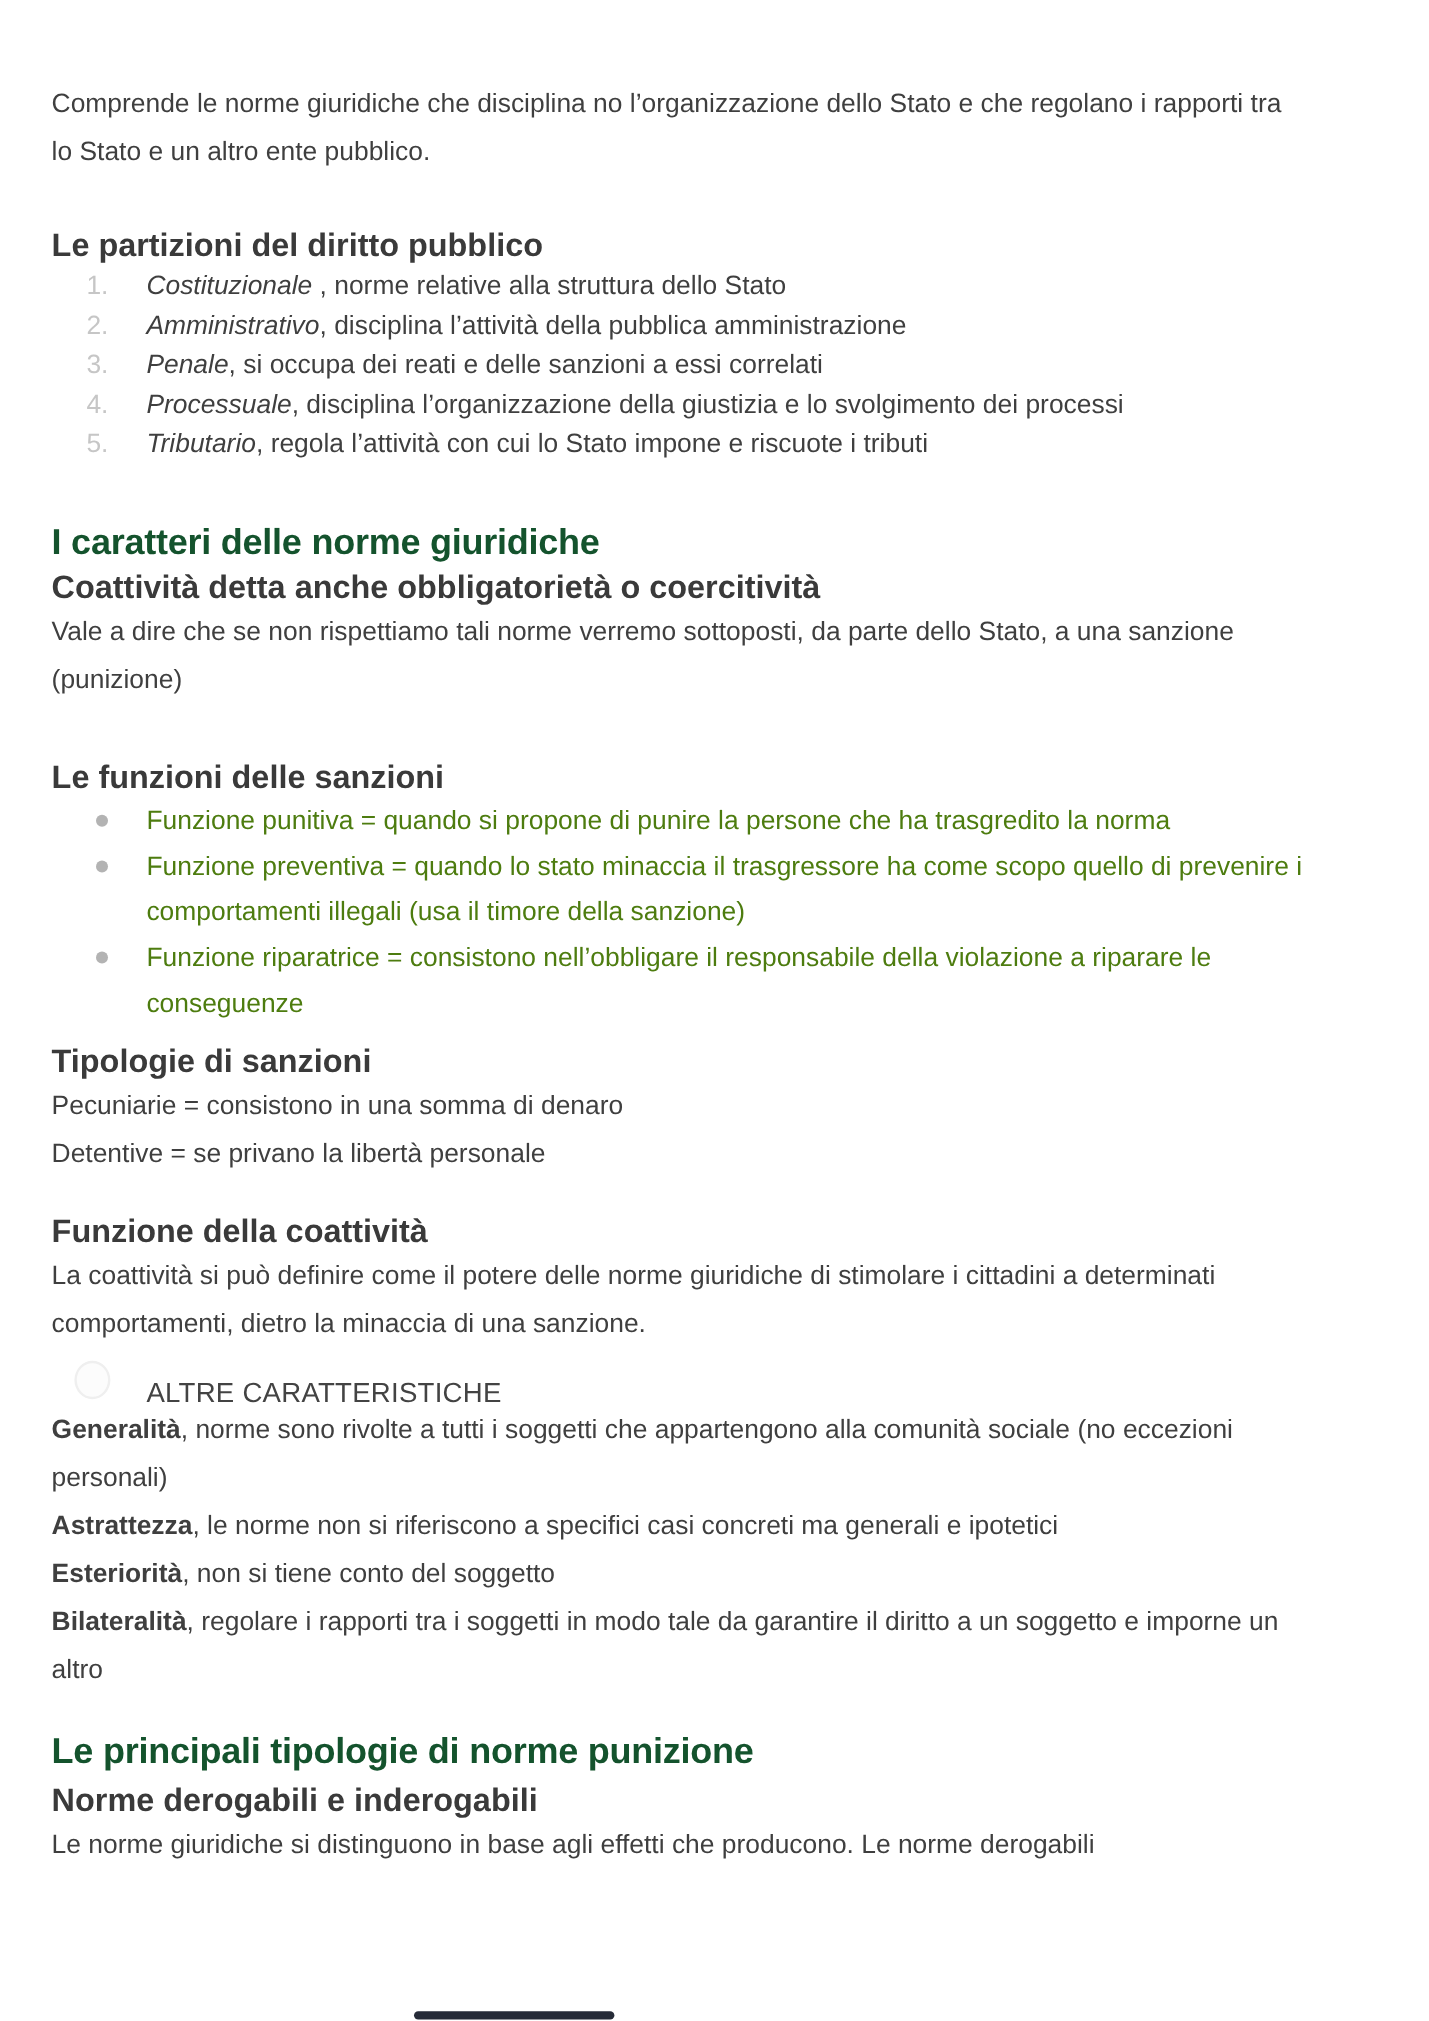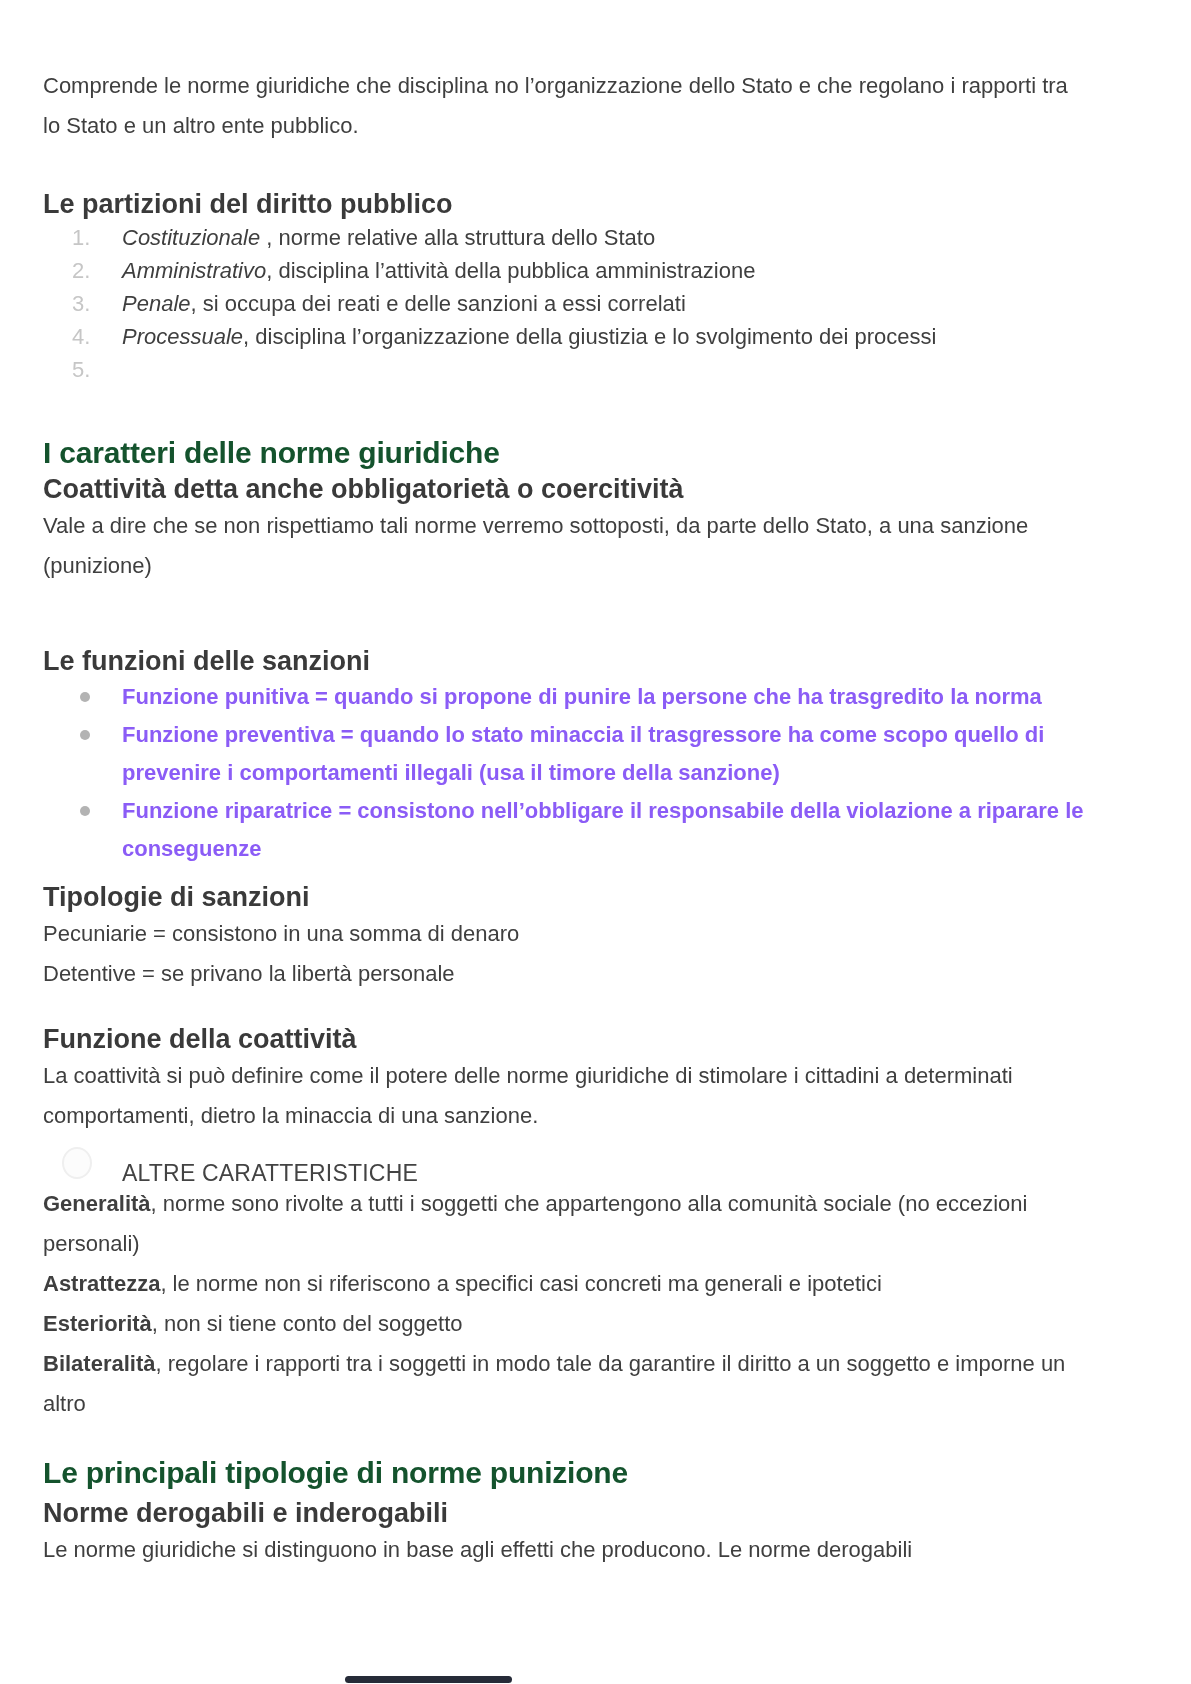--- a/index.html
+++ b/index.html
@@ -56,21 +56,21 @@
     position:relative;
   }
   .bullet-dot {
     position:absolute;
     left:8px; top:14px;
     width:10px; height:10px;
     border-radius:50%;
     background:#b3b3b3;
   }
   .bullet-gap { flex:0 0 20px; }
-  .bullet-text { flex:1; color:#8b5cf6;font-weight:bold; }
+  .bullet-text { flex:1; color:#4d7c0f; }
   
   .todo-row {
     display:flex;
     align-items:center;
     margin-top:6px;
     height:42px;
   }
   .todo-circle {
     width:30px; height:32px;
     margin-left:19px;
@@ -122,29 +122,30 @@
       <span class="num-text"><span class="italic-term">Penale</span><span>, si occupa dei reati e delle sanzioni a essi correlati</span></span>
     </div>
     <div class="num-row">
       <span class="num-marker" style="color: rgb(198, 198, 198);">4.</span>
         <span class="num-gap"></span>
       <span class="num-text"><span class="italic-term">Processuale</span><span>, disciplina l’organizzazione della giustizia e lo svolgimento dei processi</span></span>
     </div>
     <div class="num-row">
       <span class="num-marker" style="color: rgb(198, 198, 198);">5.</span>
         <span class="num-gap"></span>
+      <span class="num-text"><span class="italic-term">Tributario</span><span>, regola l’attività con cui lo Stato impone e riscuote i tributi</span></span>
     </div>
   </div>
 
   <h2 class="h2" style="margin-top:48px;">I caratteri delle norme giuridiche</h2>
 
   <h3 class="h3">Coattività detta anche obbligatorietà o coercitività</h3>
   <p class="body-text">Vale a dire che se non rispettiamo tali norme verremo sottoposti, da parte dello Stato, a una sanzione (punizione)</p>
 
-  <h3 class="h3" style="margin-top:58px;">Le funzioni delle sanzioni</h3>
+  <h3 class="h3" style="margin-top:45px;">Le funzioni delle sanzioni</h3>
 
   <div class="bullet-list">
     <div class="bullet-row">
       <span class="bullet-marker-box">
           <span class="bullet-dot" style="background: rgb(179, 179, 179);"></span>
         </span>
         <span class="bullet-gap"></span>
       <span class="bullet-text">Funzione punitiva = quando si propone di punire la persone che ha trasgredito la norma</span>
     </div>
     <div class="bullet-row">

